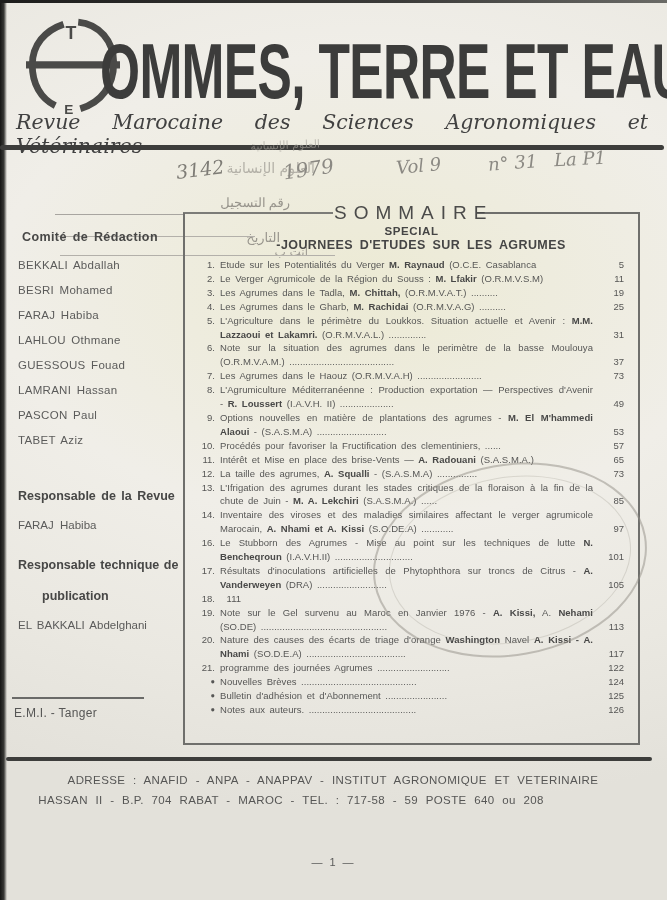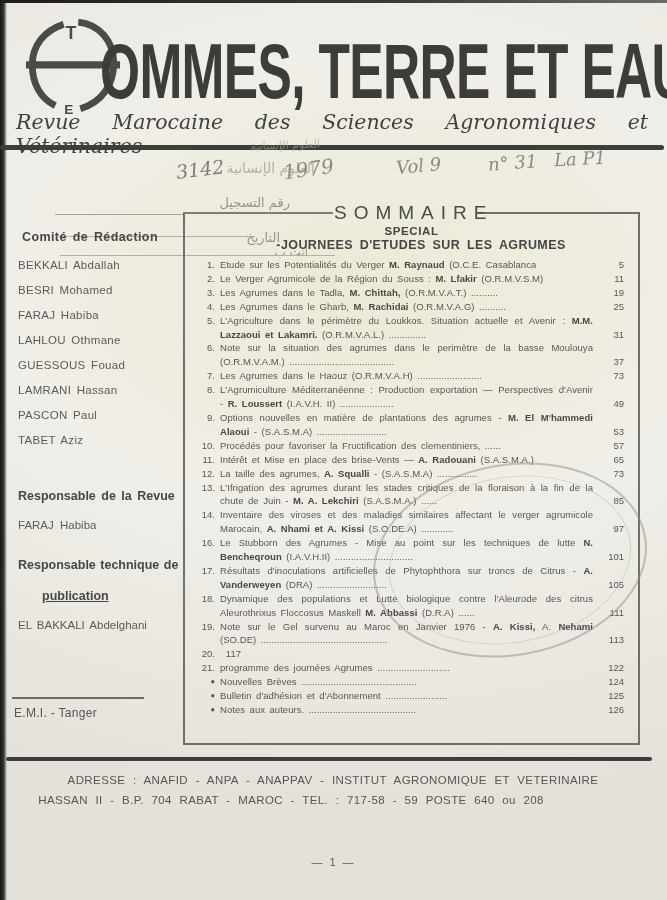--- a/index.html
+++ b/index.html
@@ -36,37 +36,37 @@
   .hand { position:absolute; font-family:"DejaVu Serif", serif; font-style:italic; color:#8b8983; }
   .hand-year  { left:283px; top:157px; font-size:20px; transform:rotate(-8deg); }
   .hand-vol   { left:396px; top:155px; font-size:18px; transform:rotate(-5deg); }
   .hand-issue { left:488px; top:152px; font-size:18px; transform:rotate(-4deg); }
   .hand-note  { left:554px; top:148px; font-size:18px; transform:rotate(-3deg); }
   .hand-num   { left:176px; top:158px; font-size:19px; color:#7e7c76; transform:rotate(-7deg); }
 
   .ar { position:absolute; font-family:"DejaVu Sans", sans-serif; direction:rtl; color:#a5a29a; }
   .ar-stamp1 { left:120px; top:141px; width:200px; font-size:11px; opacity:.65; transform:rotate(-2deg); letter-spacing:1px; }
   .ar-stamp2 { left:95px;  top:160px; width:220px; font-size:14px; opacity:.8;  letter-spacing:2px; }
-  .ar-reg    { left:205px; top:195px; width:85px; font-size:13px; color:#97948c; }
+  .ar-reg    { left:205px; top:195px; width:85px; font-size:13px; color:#97948c;font-family:Liberation Serif, serif; }
   .ar-date   { left:210px; top:230px; width:70px; font-size:13px; color:#97948c; }
   .ar-extra  { left:248px; top:245px; width:60px; font-size:12px; color:#a09d95; }
 
   .guide-a { position:absolute; left:55px; top:214px; width:130px; height:1px; background:#a8a5a0; }
   .guide-b { position:absolute; left:58px; top:236px; width:197px; height:1px; background:#b3b0aa; }
   .guide-c { position:absolute; left:60px; top:255px; width:275px; height:1px; background:#b3b0aa; }
 
   
   .committee-heading { position:absolute; left:22px; top:230px; font-size:12.5px; font-weight:bold; color:#474746; letter-spacing:.4px; word-spacing:2px; }
   .committee-list { position:absolute; left:18px; top:259px; width:162px; }
   .member { height:25px; font-size:11.5px; color:#5b5b5a; letter-spacing:.3px; word-spacing:2px; }
 
   .resp-revue-h  { position:absolute; left:18px; top:489px; font-size:12.5px; font-weight:bold; color:#474746; word-spacing:2px; }
   .resp-revue-n  { position:absolute; left:18px; top:519px; font-size:11.5px; color:#5b5b5a; word-spacing:3px; }
   .resp-tech-h1  { position:absolute; left:18px; top:558px; font-size:12.5px; font-weight:bold; color:#474746; word-spacing:1px; }
-  .resp-tech-h2  { position:absolute; left:42px; top:589px; font-size:12.5px; font-weight:bold; color:#474746;text-decoration:underline; }
+  .resp-tech-h2  { position:absolute; left:42px; top:589px; font-size:12.5px; font-weight:bold; color:#474746; }
   .resp-tech-n   { position:absolute; left:18px; top:619px; font-size:11.5px; color:#5b5b5a; word-spacing:2px; }
   .emi-rule { position:absolute; left:12px; top:697px; width:132px; height:2px; background:#6a6a68; }
   .emi      { position:absolute; left:14px; top:706px; font-size:12px; color:#565655; letter-spacing:.3px; }
 
   
   .toc-box {
     position:absolute; left:183px; top:213px; width:457px; height:532px;
     border-left:2px solid #6f6f6c; border-right:2px solid #6f6f6c; border-bottom:2px solid #6f6f6c;
   }
   .toc-topline-left  { position:absolute; left:183px; top:212px; width:150px; height:2px; background:#7c7c78; }
@@ -235,30 +235,30 @@
           <span class="toc-text"><span>Le Stubborn des Agrumes - Mise au point sur les techniques de lutte </span><span class="b">N. Bencheqroun</span><span> (I.A.V.H.II) .............................</span></span>
           <span class="toc-page">101</span>
         </div>
         <div class="toc-item">
           <span class="toc-num">17.</span>
           <span class="toc-text"><span>Résultats d'inoculations artificielles de Phytophthora sur troncs de Citrus - </span><span class="b">A. Vanderweyen</span><span> (DRA) ..........................</span></span>
           <span class="toc-page">105</span>
         </div>
         <div class="toc-item">
           <span class="toc-num">18.</span>
-          <span class="toc-text"><span>Dynamique des populations et Lutte biologique contre l'Aleurode des citrus Aleurothrixus Floccosus Maskell </span><span class="b">M. Abbassi</span><span> (D.R.A) ......</span></span>
           <span class="toc-page">111</span>
         </div>
         <div class="toc-item">
           <span class="toc-num">19.</span>
           <span class="toc-text"><span>Note sur le Gel survenu au Maroc en Janvier 1976 - </span><span class="b">A. Kissi,</span><span> A. </span><span class="b">Nehami</span><span> (SO.DE) ...............................................</span></span>
           <span class="toc-page">113</span>
         </div>
         <div class="toc-item">
           <span class="toc-num">20.</span>
+          <span class="toc-text"><span>Nature des causes des écarts de triage d'orange </span><span class="b">Washington</span><span> Navel </span><span class="b">A. Kissi - A. Nhami</span><span> (SO.D.E.A) .....................................</span></span>
           <span class="toc-page">117</span>
         </div>
         <div class="toc-item">
           <span class="toc-num">21.</span>
           <span class="toc-text"><span>programme des journées Agrumes ...........................</span></span>
           <span class="toc-page">122</span>
         </div>
         <div class="toc-item bullet">
           <span class="toc-num">●</span>
           <span class="toc-text"><span>Nouvelles Brèves ...........................................</span></span>

